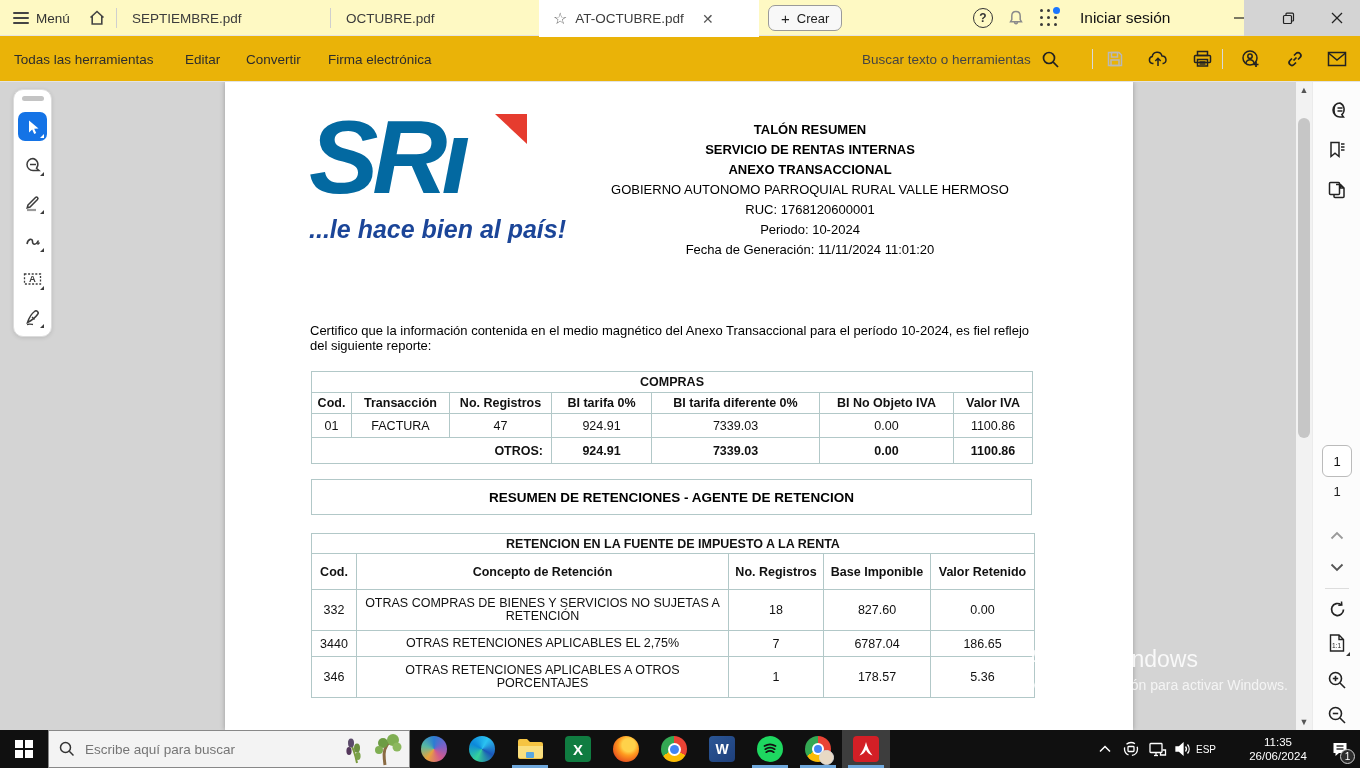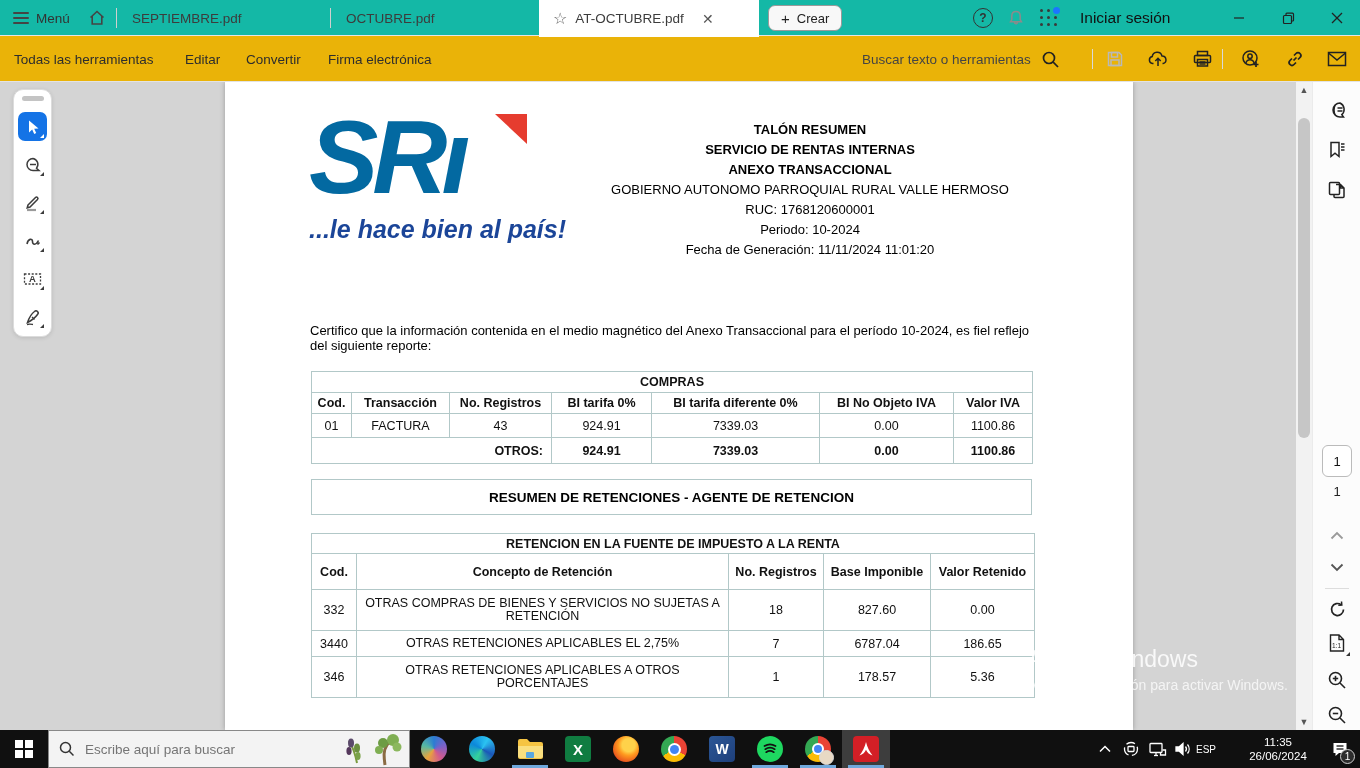--- a/index.html
+++ b/index.html
@@ -2,21 +2,21 @@
 <html><head>
 <meta charset="utf-8">
 <style>
   * { margin:0; padding:0; box-sizing:border-box; }
   html,body { width:1360px; height:768px; overflow:hidden; }
   body { font-family:"Liberation Sans", sans-serif; }
   #app { position:relative; width:1360px; height:768px; background:#d4d4d4; overflow:hidden; }
   svg { display:block; }
 
   
-  #titlebar { position:absolute; top:0; left:0; width:1360px; height:36px; background:#14b8a6; border-bottom:1px solid #e5e5e5; z-index:30; }
+  #titlebar { position:absolute; top:0; left:0; width:1244px; height:36px; background:#fef9c3; border-bottom:1px solid #e5e5e5; z-index:30; }
   .tb-item { position:absolute; top:0; height:36px; display:flex; align-items:center; gap:7px; color:#333; font-size:13.5px; cursor:default; }
   .hamburger { width:16px; height:12px; display:flex; flex-direction:column; justify-content:space-between; }
   .hamburger span { height:2px; background:#444; border-radius:1px; }
   .tab { position:absolute; top:0; height:36px; display:flex; align-items:center; gap:8px; padding:0 14px; font-size:13.5px; color:#3c3c3c; }
   .tab.active { background:#ffffff; border-radius:0; }
   .tab-divider { position:absolute; top:8px; width:1px; height:20px; background:#cfcfcf; }
   .star { font-size:16px; color:#666; line-height:1; }
   .tab-close { font-size:14px; color:#555; margin-left:10px; cursor:pointer; }
   .crear-btn { position:absolute; top:5px; left:768px; height:26px; padding:0 12px; border:1px solid #9a9a9a; border-radius:7px; background:#f8f8f8; display:flex; align-items:center; gap:7px; font-size:13px; color:#222; cursor:pointer; }
   .round-icon { width:20px; height:20px; border:1.6px solid #333; border-radius:50%; display:flex; align-items:center; justify-content:center; font-size:12px; font-weight:bold; color:#333; }
@@ -329,21 +329,21 @@
           <th>Transacción</th>
           <th>No. Registros</th>
           <th>BI tarifa 0%</th>
           <th>BI tarifa diferente 0%</th>
           <th>BI No Objeto IVA</th>
           <th>Valor IVA</th>
         </tr>
         <tr style="height:24px;">
           <td>01</td>
           <td>FACTURA</td>
-          <td>43</td>
+          <td>47</td>
           <td>924.91</td>
           <td>7339.03</td>
           <td>0.00</td>
           <td>1100.86</td>
         </tr>
         <tr style="height:26px; font-weight:700;">
           <td colspan="3" style="text-align:right; padding-right:8px;">OTROS:</td>
           <td>924.91</td>
           <td>7339.03</td>
           <td>0.00</td>

